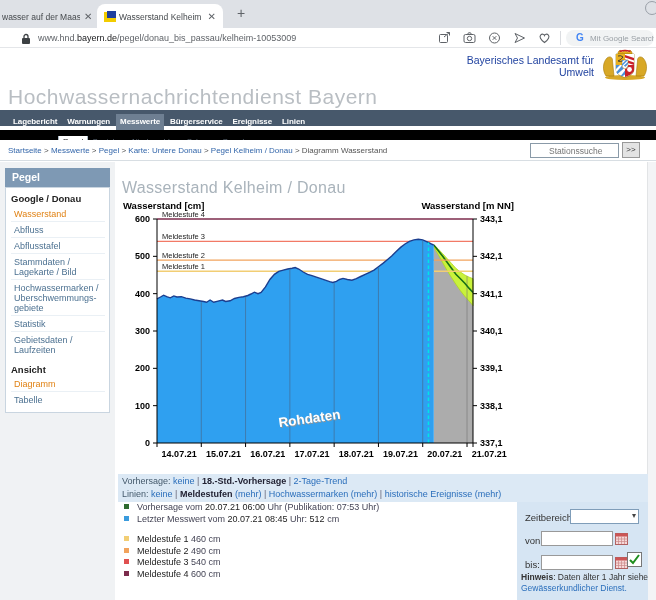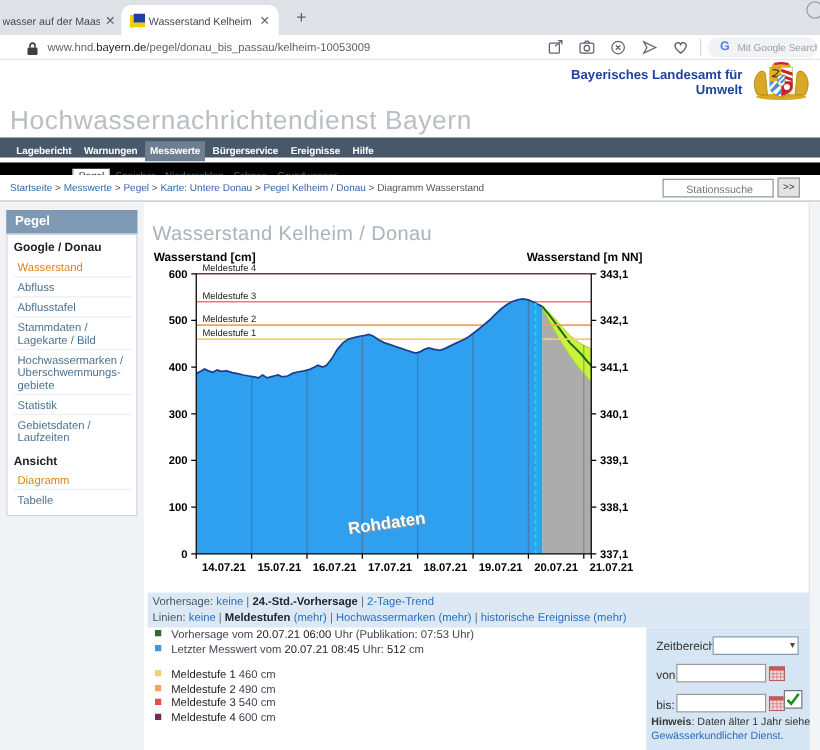--- a/index.html
+++ b/index.html
@@ -21,21 +21,21 @@
 #addressbar{position:absolute;left:0;top:28px;width:656px;height:20px;background:#fff;border-bottom:1px solid #E4E6E9}
 #urltext{position:absolute;left:38px;top:5px;font-size:9px;white-space:nowrap}
 .url-dim{color:#5F6368}.url-host{color:#202124}
 .abicon{position:absolute;top:3px}
 #googlebox{position:absolute;left:566px;top:2px;width:88px;height:16px;background:#F1F3F4;border-radius:8px;overflow:hidden}
 #g-logo{position:absolute;left:10px;top:2px;font-size:10px;font-weight:bold;color:#4285F4}
 #g-text{position:absolute;left:24px;top:4px;font-size:8px;color:#9AA0A6;white-space:nowrap}
 #absep{position:absolute;left:560px;top:3px;width:1px;height:14px;background:#DADCE0}
 
 #page{position:absolute;left:0;top:48px;width:656px;height:552px;background:#fff}
-#agency{position:absolute;right:62px;top:6px;text-align:right;font-size:10.5px;font-weight:bold;color:#2143A0;line-height:12px}
+#agency{position:absolute;right:62px;top:6px;text-align:right;font-size:10.5px;font-weight:normal;color:#2143A0;line-height:12px}
 #armslogo{position:absolute;left:599px;top:1px}
 #sitetitle{position:absolute;left:8px;top:37px;font-size:21px;color:#B9BEC3;letter-spacing:.5px;white-space:nowrap}
 #navbar{position:absolute;left:0;top:62px;width:656px;height:16px;background:#47586B;padding-left:9px}
 .nav-item{display:inline-block;padding:0 4px;margin-right:2px;font-size:8px;font-weight:bold;color:#fff;line-height:16px;letter-spacing:-.1px}
 .nav-item.active{background:#6E7F92}
 #subnav{position:absolute;left:0;top:82px;width:656px;height:31px;background:#000000;border-bottom:1px solid #B7C9D9}
 .subnav-item{display:inline-block;padding:0 4px;font-size:8px;color:#5A6672;line-height:12px}
 .subnav-item.active{background:#fff;color:#222;border-left:1px solid #AAB8C4;border-right:1px solid #AAB8C4}
 #subnav-inner{display:inline-block;margin-left:58px}
 #crumbrow{position:absolute;left:0;top:92px;width:656px;height:21px;background:#fff;border-bottom:1px solid #D8DEE3}
@@ -156,21 +156,21 @@
       <path d="M26 6 L35 9 L35 11.5 L26 8.5 Z M26 10.5 L35 13.5 L35 16 L26 13 Z" fill="#C9222A"></path>
       <path d="M17 16 H26 V28 Q20 26.5 17 22 Z" fill="#fff"></path>
       <path d="M17 16 L21 16 L17 20 Z M23.5 16 L26 16 L26 18.5 L18.5 25 Q17.8 24 17.5 23 Z M26 21.5 L26 25.5 Q24 27.5 21.5 27.2 Z" fill="#4A90D9"></path>
       <path d="M26 16 H35 V22 Q32 26.5 26 28 Z" fill="#C9222A"></path>
       <circle cx="30.5" cy="20.5" r="2.4" fill="#fff"></circle>
       <path d="M23 11 H29 V16.5 Q29 19 26 20 Q23 19 23 16.5 Z" fill="#fff" stroke="#A87B08" stroke-width="0.5"></path>
       <path d="M23 11 L25 11 L23 13 Z M27 11 L29 11 L23 17 L23 15 Z M29 13 L29 15 L26.5 17.8 Q25.5 17.5 24.8 16.8 Z M29 17 Q28.5 18.8 26.8 19.6 Z" fill="#4A90D9"></path>
     </svg>
     <div id="sitetitle">Hochwassernachrichtendienst Bayern</div>
 
-    <div id="navbar"><span class="nav-item">Lagebericht</span><span class="nav-item">Warnungen</span><span class="nav-item active">Messwerte</span><span class="nav-item">Bürgerservice</span><span class="nav-item">Ereignisse</span><span class="nav-item">Hilfe</span></div>
+    <div id="navbar"><span class="nav-item">Lagebericht</span><span class="nav-item">Warnungen</span><span class="nav-item active">Messwerte</span><span class="nav-item">Bürgerservice</span><span class="nav-item">Ereignisse</span><span class="nav-item">Linien</span></div>
     <div id="subnav"><span id="subnav-inner"><span class="subnav-item active">Pegel</span><span class="subnav-item">Speicher</span><span class="subnav-item">Niederschlag</span><span class="subnav-item">Schnee</span><span class="subnav-item">Grundwasser</span></span></div>
 
     <div id="crumbrow">
       <div id="breadcrumb"><span class="crumb-link">Startseite</span><span> &gt; </span><span class="crumb-link">Messwerte</span><span> &gt; </span><span class="crumb-link">Pegel</span><span> &gt; </span><span class="crumb-link">Karte: Untere Donau</span><span> &gt; </span><span class="crumb-link">Pegel Kelheim / Donau</span><span> &gt; </span><span>Diagramm Wasserstand</span></div>
       <input id="stationsearch" placeholder="Stationssuche" style="">
       <div id="searchbtn">&gt;&gt;</div>
     </div>
 
     <div id="leftstrip"></div>
     <div id="rightstrip"></div>
@@ -266,21 +266,21 @@
         <text x="371.1653819201121" y="259" text-anchor="middle" fill="#000" style="font:bold 9px &quot;Liberation Sans&quot;,sans-serif">21.07.21</text>
         <text x="44" y="70.76666666666668" fill="#222" style="font:7.5px &quot;Liberation Sans&quot;,sans-serif">Meldestufe 1</text>
         <text x="44" y="59.56666666666666" fill="#222" style="font:7.5px &quot;Liberation Sans&quot;,sans-serif">Meldestufe 2</text>
         <text x="44" y="40.900000000000006" fill="#222" style="font:7.5px &quot;Liberation Sans&quot;,sans-serif">Meldestufe 3</text>
         <text x="44" y="18.5" fill="#222" style="font:7.5px &quot;Liberation Sans&quot;,sans-serif">Meldestufe 4</text>
         <text x="5" y="11" fill="#000" style="font:bold 9.5px &quot;Liberation Sans&quot;,sans-serif">Wasserstand [cm]</text>
         <text x="396" y="11" text-anchor="end" fill="#000" style="font:bold 9.5px &quot;Liberation Sans&quot;,sans-serif">Wasserstand [m NN]</text>
       </svg>
 
     <div id="optstrip">
-      <div id="opt-row1"><span class="opt-label">Vorhersage: </span><span class="opt-link">keine</span><span class="opt-sep"> | </span><span class="opt-bold">24.-Std.-Vorhersage</span><span class="opt-sep"> | </span><span class="opt-link">2-Tage-Trend</span></div>
+      <div id="opt-row1"><span class="opt-label">Vorhersage: </span><span class="opt-link">keine</span><span class="opt-sep"> | </span><span class="opt-bold">18.-Std.-Vorhersage</span><span class="opt-sep"> | </span><span class="opt-link">2-Tage-Trend</span></div>
       <div id="opt-row2"><span class="opt-label">Linien: </span><span class="opt-link">keine</span><span class="opt-sep"> | </span><span class="opt-bold">Meldestufen</span><span class="opt-link"> (mehr)</span><span class="opt-sep"> | </span><span class="opt-link">Hochwassermarken</span><span class="opt-link"> (mehr)</span><span class="opt-sep"> | </span><span class="opt-link">historische Ereignisse</span><span class="opt-link"> (mehr)</span></div>
     </div>
 
     <div id="legend">
         <div class="lg-row"><span class="lg-bullet" style="background: rgb(47, 107, 47);"></span><span>Vorhersage vom </span><span class="lg-bold">20.07.21 06:00</span><span> Uhr (Publikation: 07:53 Uhr)</span></div>
         <div class="lg-row"><span class="lg-bullet" style="background: rgb(58, 155, 221);"></span><span>Letzter Messwert vom </span><span class="lg-bold">20.07.21 08:45</span><span> Uhr: </span><span class="lg-bold">512</span><span> cm</span></div>
         <div class="lg-gap"></div>
         <div class="lg-row"><span class="lg-bullet" style="background: rgb(242, 206, 116);"></span><span class="lg-bold">Meldestufe 1 </span><span>460 cm</span></div>
         <div class="lg-row"><span class="lg-bullet" style="background: rgb(242, 163, 92);"></span><span class="lg-bold">Meldestufe 2 </span><span>490 cm</span></div>
         <div class="lg-row"><span class="lg-bullet" style="background: rgb(224, 80, 80);"></span><span class="lg-bold">Meldestufe 3 </span><span>540 cm</span></div>

